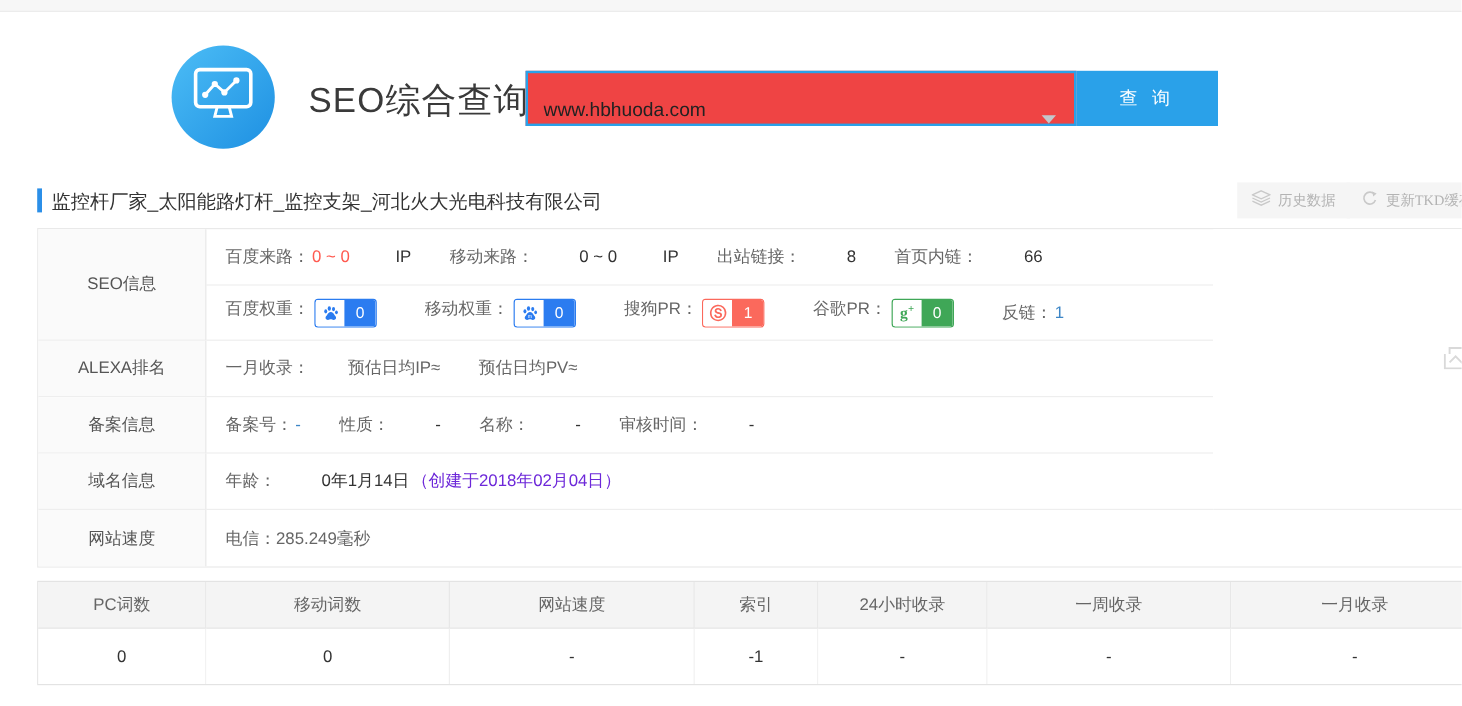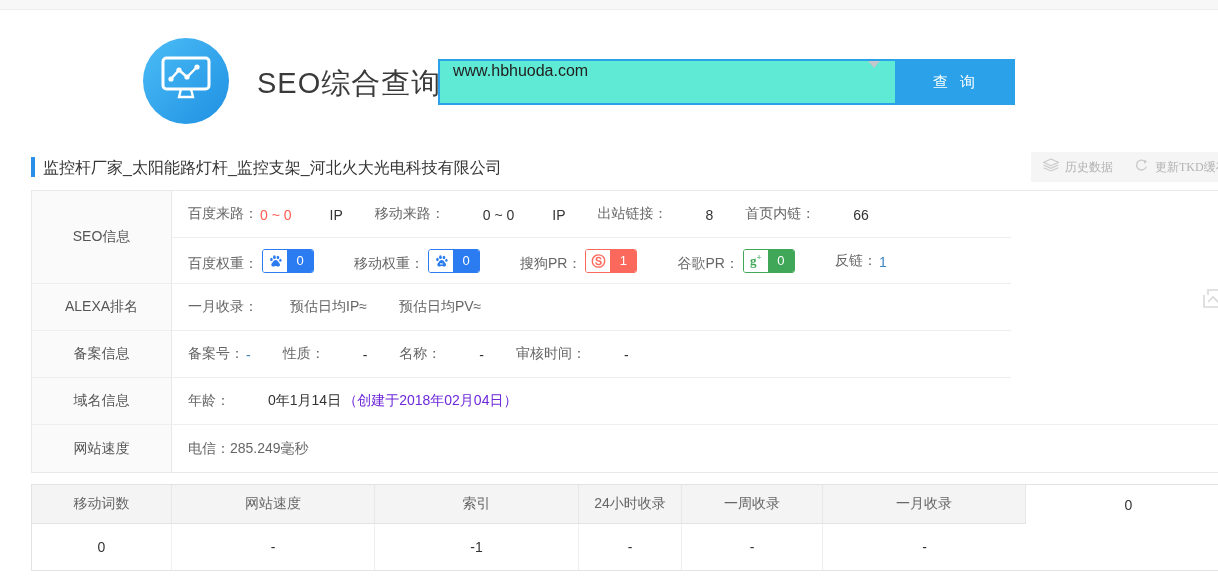--- a/index.html
+++ b/index.html
@@ -15,21 +15,21 @@
   
   .logo-circle{
     position:absolute;left:143px;top:38px;width:86px;height:86px;border-radius:50%;
     background:linear-gradient(135deg,#4cbdf6 0%,#1e90e2 100%);
     display:flex;align-items:center;justify-content:center;
   }
   .app-title{position:absolute;left:257px;top:64px;font-size:29px;color:#3a3a3a;letter-spacing:1px;}
 
   .search-box{
     position:absolute;left:438px;top:59px;width:459px;height:46px;box-sizing:border-box;
-    border:2px solid #2aa1e9;background:#5eead4;display:flex;align-items:flex-start;
+    border:2px solid #2aa1e9;background:#ef4444;display:flex;align-items:flex-end;
   }
   .search-input{
     flex:1;border:none;outline:none;background:transparent;
     font-size:16px;color:#222;padding-left:13px;
     font-family:"Liberation Sans","DejaVu Sans",sans-serif;
   }
   .dd-arrow{
     width:0;height:0;margin-right:15px;cursor:pointer;
     border-left:6px solid transparent;border-right:6px solid transparent;border-top:7px solid #c3c7cc;
   }
@@ -66,21 +66,21 @@
   .info-cell{
     display:flex;align-items:center;padding-left:16px;gap:32px;border-bottom:1px solid #eee;
     white-space:nowrap;overflow:hidden;
   }
   .info-cell.last{border-bottom:none;}
   .lbl{color:#666;}
   .val{color:#333;margin-left:2px;padding-left:36px;}
   .val-red{color:#ff5a50;margin-left:2px;}
   .val-link{color:#3d86c6;margin-left:2px;}
   .val-gray{color:#6d28d9;margin-left:2px;}
-  .pair{display:flex;align-items:flex-end;}
+  .pair{display:flex;align-items:flex-start;}
 
   .side-panel{grid-column:3;grid-row:1/6;border-bottom:1px solid #eee;position:relative;background:#fff;}
   .speed-cell{grid-column:2/4;}
 
   
   .badge{display:inline-flex;align-items:stretch;height:22px;border-radius:3px;overflow:hidden;margin-left:4px;border:1px solid transparent;}
   .badge-icon{background:#fff;width:24px;display:flex;align-items:center;justify-content:center;font-size:13px;line-height:1;}
   .badge-num{color:#fff;width:26px;display:flex;align-items:center;justify-content:center;font-size:13px;}
   .badge-blue{border-color:#2b7cf0;}  .badge-blue .badge-num{background:#2b7cf0;}
   .badge-red{border-color:#fb695c;}   .badge-red .badge-num{background:#fb695c;}
@@ -282,20 +282,21 @@
     <span class="val-gray">（创建于2018年02月04日）</span>
   </div>
 
   <div class="row-label last" style="grid-row:6">网站速度</div>
   <div class="info-cell last speed-cell" style="grid-row:6">
     <span class="lbl">电信：285.249毫秒</span>
   </div>
 </div>
 
 <div class="kw-table">
+  <div class="kw-head">PC词数</div>
   <div class="kw-head">移动词数</div>
   <div class="kw-head">网站速度</div>
   <div class="kw-head">索引</div>
   <div class="kw-head">24小时收录</div>
   <div class="kw-head">一周收录</div>
   <div class="kw-head">一月收录</div>
 
   <div class="kw-val">0</div>
   <div class="kw-val">0</div>
   <div class="kw-val">-</div>

